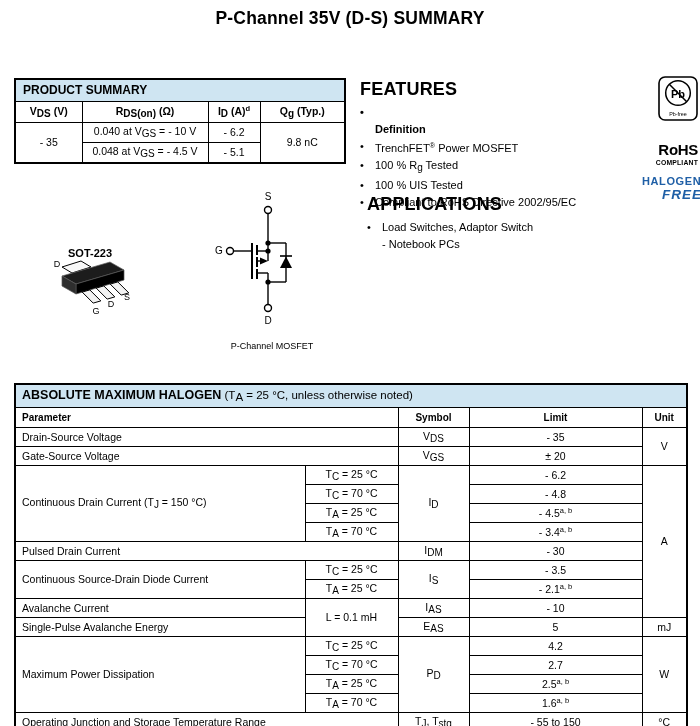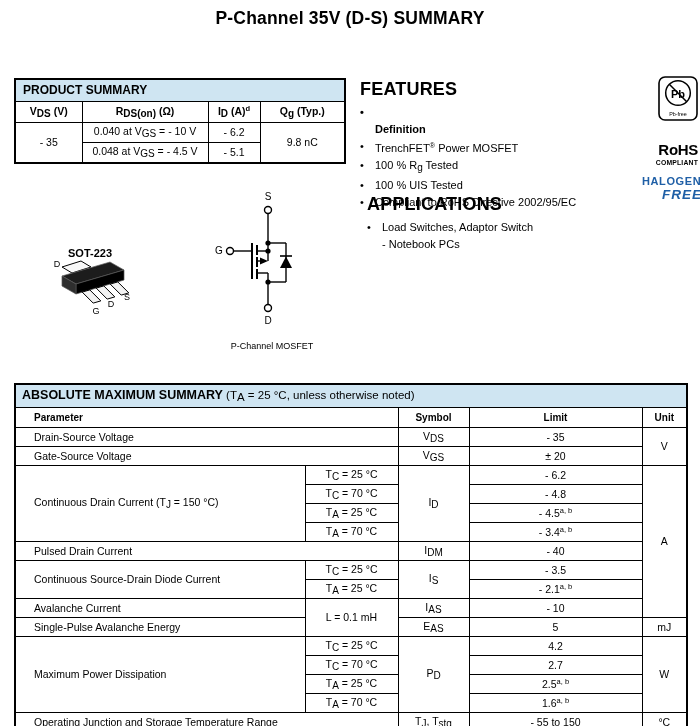--- a/index.html
+++ b/index.html
@@ -8,21 +8,21 @@
     font-family:"Liberation Sans", sans-serif; color:#000;
     -webkit-font-smoothing:antialiased;
   }
   .page-title {
     position:absolute; top:8px; left:0; width:700px; text-align:center;
     font-size:17.5px; font-weight:bold; letter-spacing:0.2px;
   }
   
   table { border-collapse:collapse; table-layout:fixed; }
   td { border:1px solid #000; font-size:10.5px; text-align:center; vertical-align:middle; padding:0; line-height:1.15; }
-  td.left { text-align:left; padding-left:18px; }
+  td.left { text-align:left; padding-left:6px; }
   .blue { background:#cfe5f2; }
   .bold { font-weight:bold; }
   .sb { font-size:10px; vertical-align:-2px; }
   .sp { font-size:7.5px; vertical-align:4px; }
   
   .ps-table { position:absolute; left:14px; top:78px; width:330px; border:2px solid #000; }
   .ps-title td { height:21px; font-size:12px; font-weight:bold; text-align:left; padding-left:7px; }
   .ps-head td { height:20px; font-weight:bold; }
   .ps-row td { height:19px; }
   
@@ -197,21 +197,21 @@
 <table class="am-table">
   <colgroup>
       <col style="width:290px">
       <col style="width:93px">
       <col style="width:71px">
       <col style="width:173px">
       <col style="width:45px">
     </colgroup>
   <tbody>
       <tr class="am-title">
-    <td colspan="5" class="blue"><span class="t1">ABSOLUTE MAXIMUM SUMMARY</span><span class="t2"> (T</span><span class="t2 sb">A</span><span class="t2"> = 25 °C, unless otherwise noted)</span></td>
+    <td colspan="5" class="blue"><span class="t1">ABSOLUTE MAXIMUM HALOGEN</span><span class="t2"> (T</span><span class="t2 sb">A</span><span class="t2"> = 25 °C, unless otherwise noted)</span></td>
   </tr>
   <tr class="am-head">
     <td colspan="2" class="left">Parameter</td>
     <td>Symbol</td>
     <td>Limit</td>
     <td>Unit</td>
   </tr>
   <tr class="r">
     <td colspan="2" class="left">Drain-Source Voltage</td>
     <td><span>V</span><span class="sb">DS</span></td>
@@ -238,21 +238,21 @@
     <td><span>T</span><span class="sb">A</span><span> = 25 °C</span></td>
     <td><span>- 4.5</span><span class="sp">a, b</span></td>
   </tr>
   <tr class="r">
     <td><span>T</span><span class="sb">A</span><span> = 70 °C</span></td>
     <td><span>- 3.4</span><span class="sp">a, b</span></td>
   </tr>
   <tr class="r">
     <td colspan="2" class="left">Pulsed Drain Current</td>
     <td><span>I</span><span class="sb">DM</span></td>
-    <td>- 40</td>
+    <td>- 30</td>
   </tr>
   <tr class="r">
     <td rowspan="2" class="left">Continuous Source-Drain Diode Current</td>
     <td><span>T</span><span class="sb">C</span><span> = 25 °C</span></td>
     <td rowspan="2"><span>I</span><span class="sb">S</span></td>
     <td>- 3.5</td>
   </tr>
   <tr class="r">
     <td><span>T</span><span class="sb">A</span><span> = 25 °C</span></td>
     <td><span>- 2.1</span><span class="sp">a, b</span></td>

